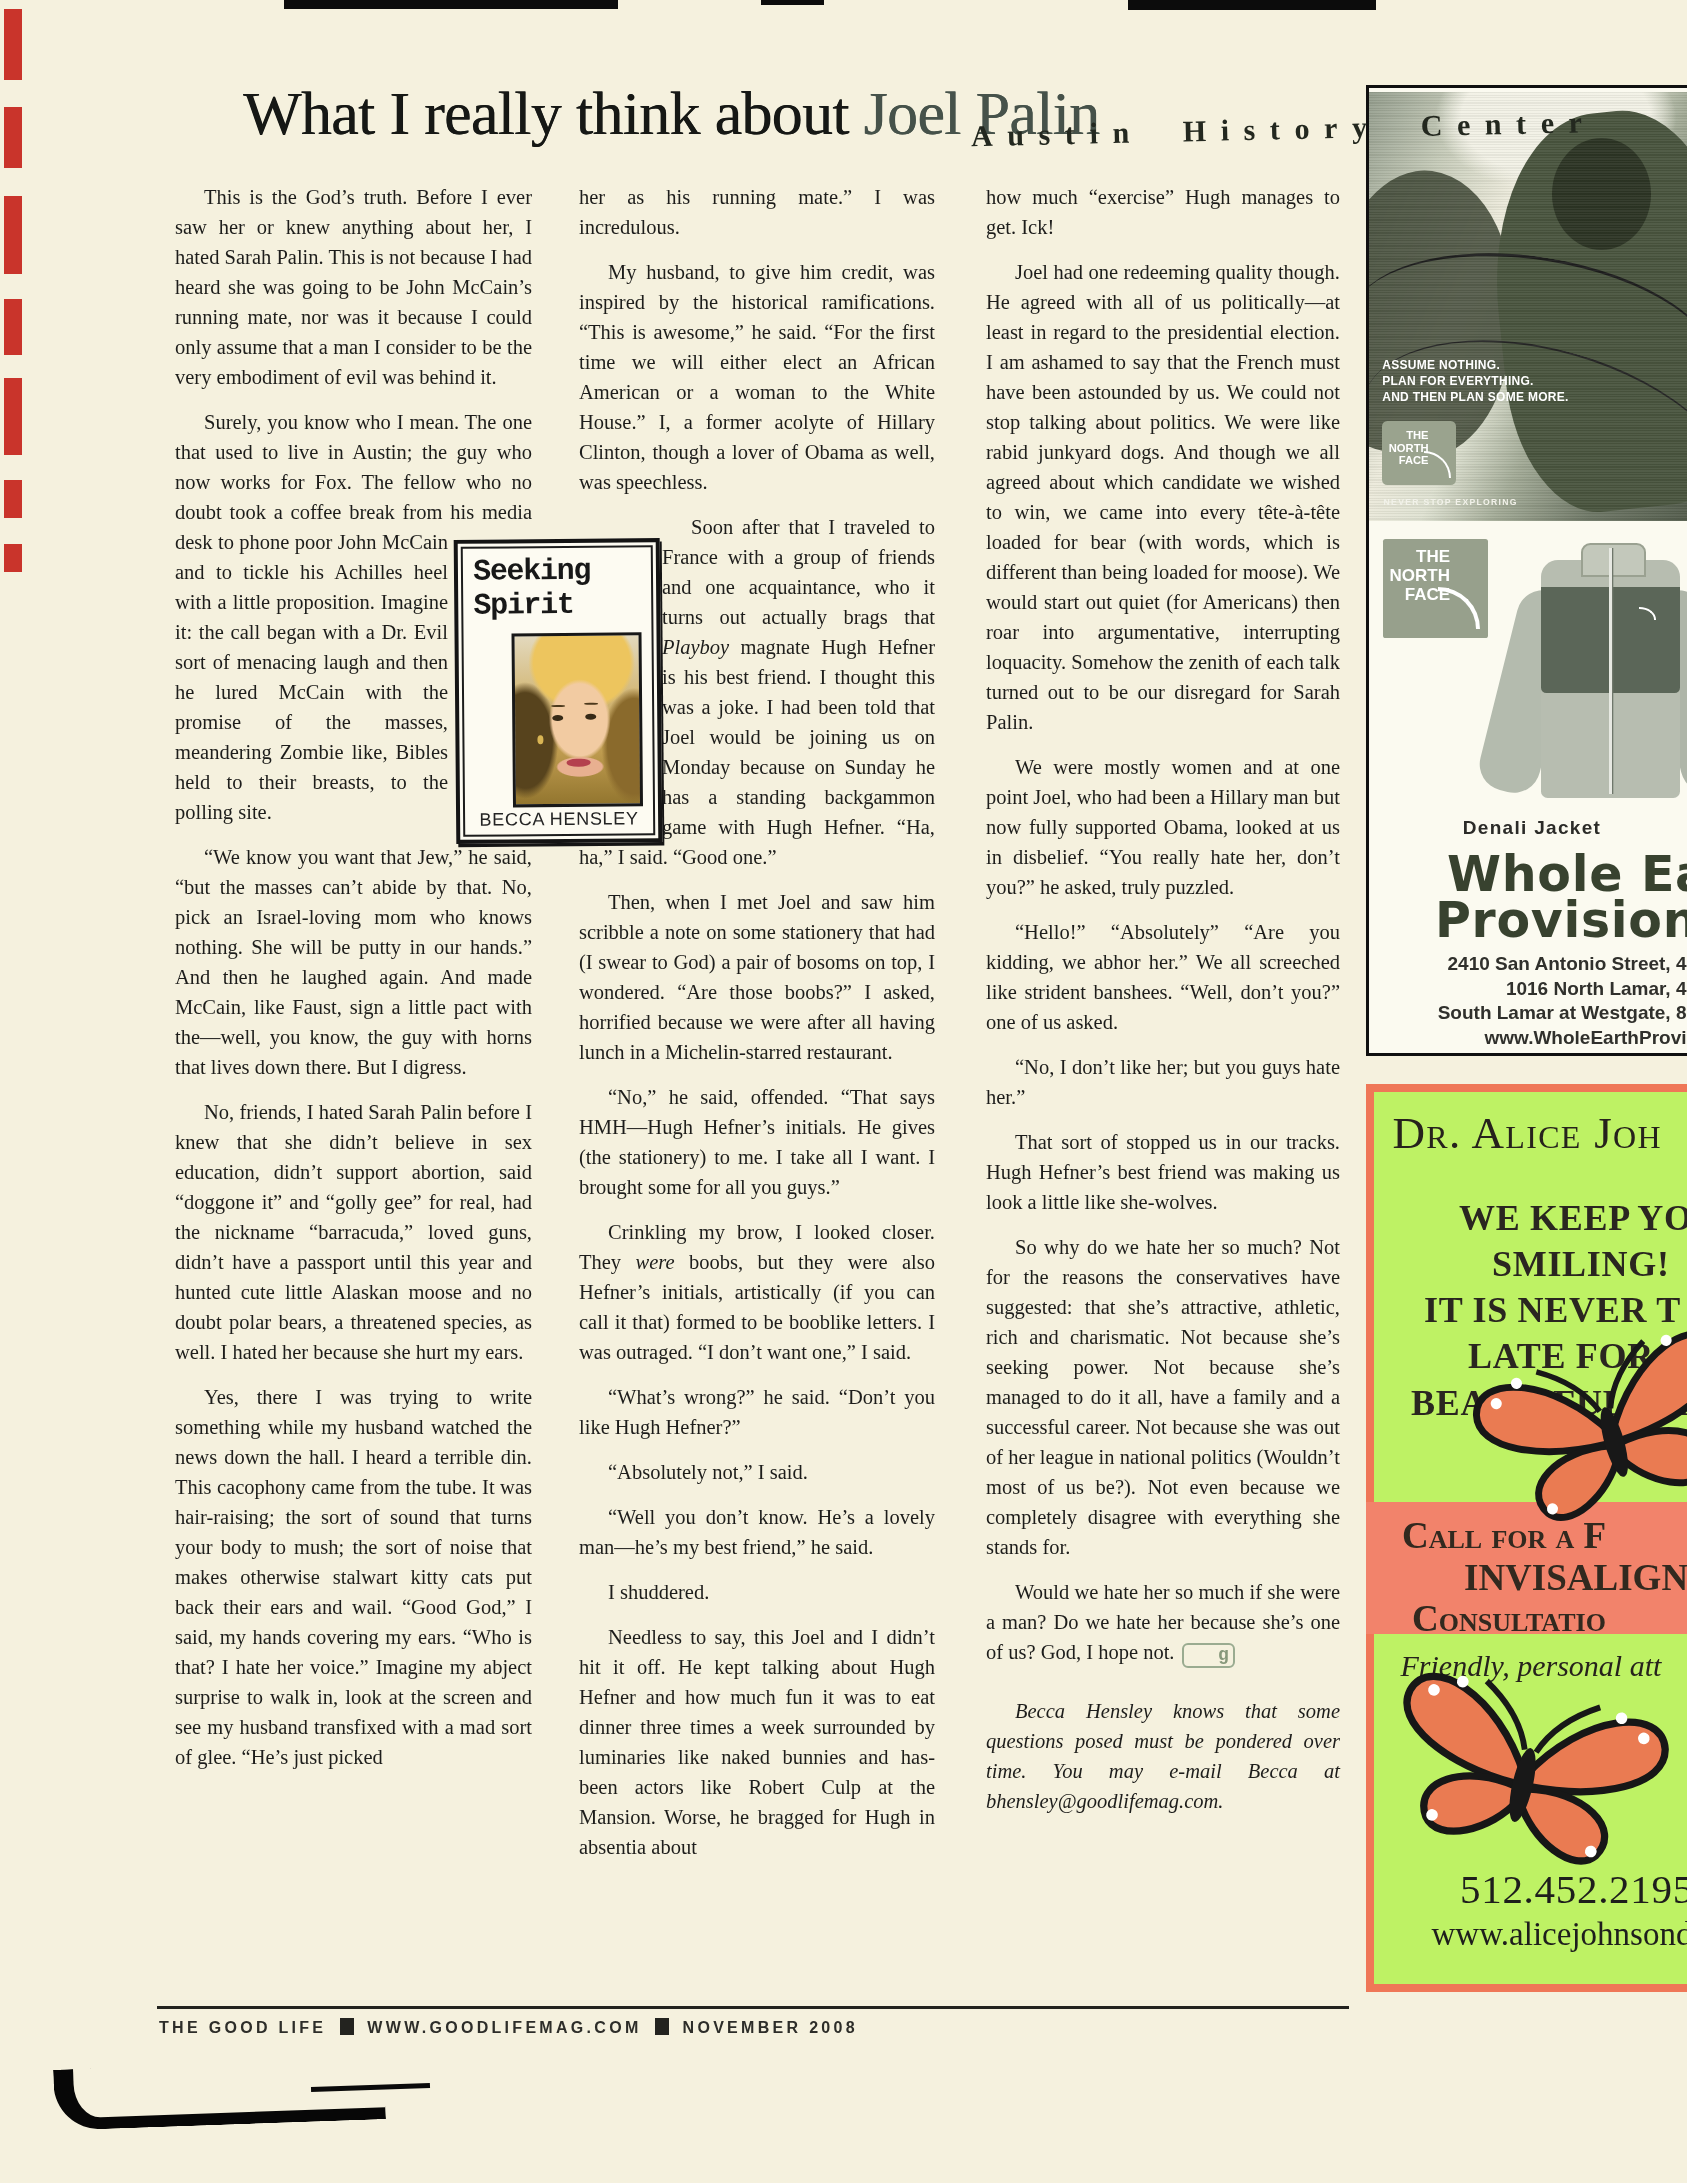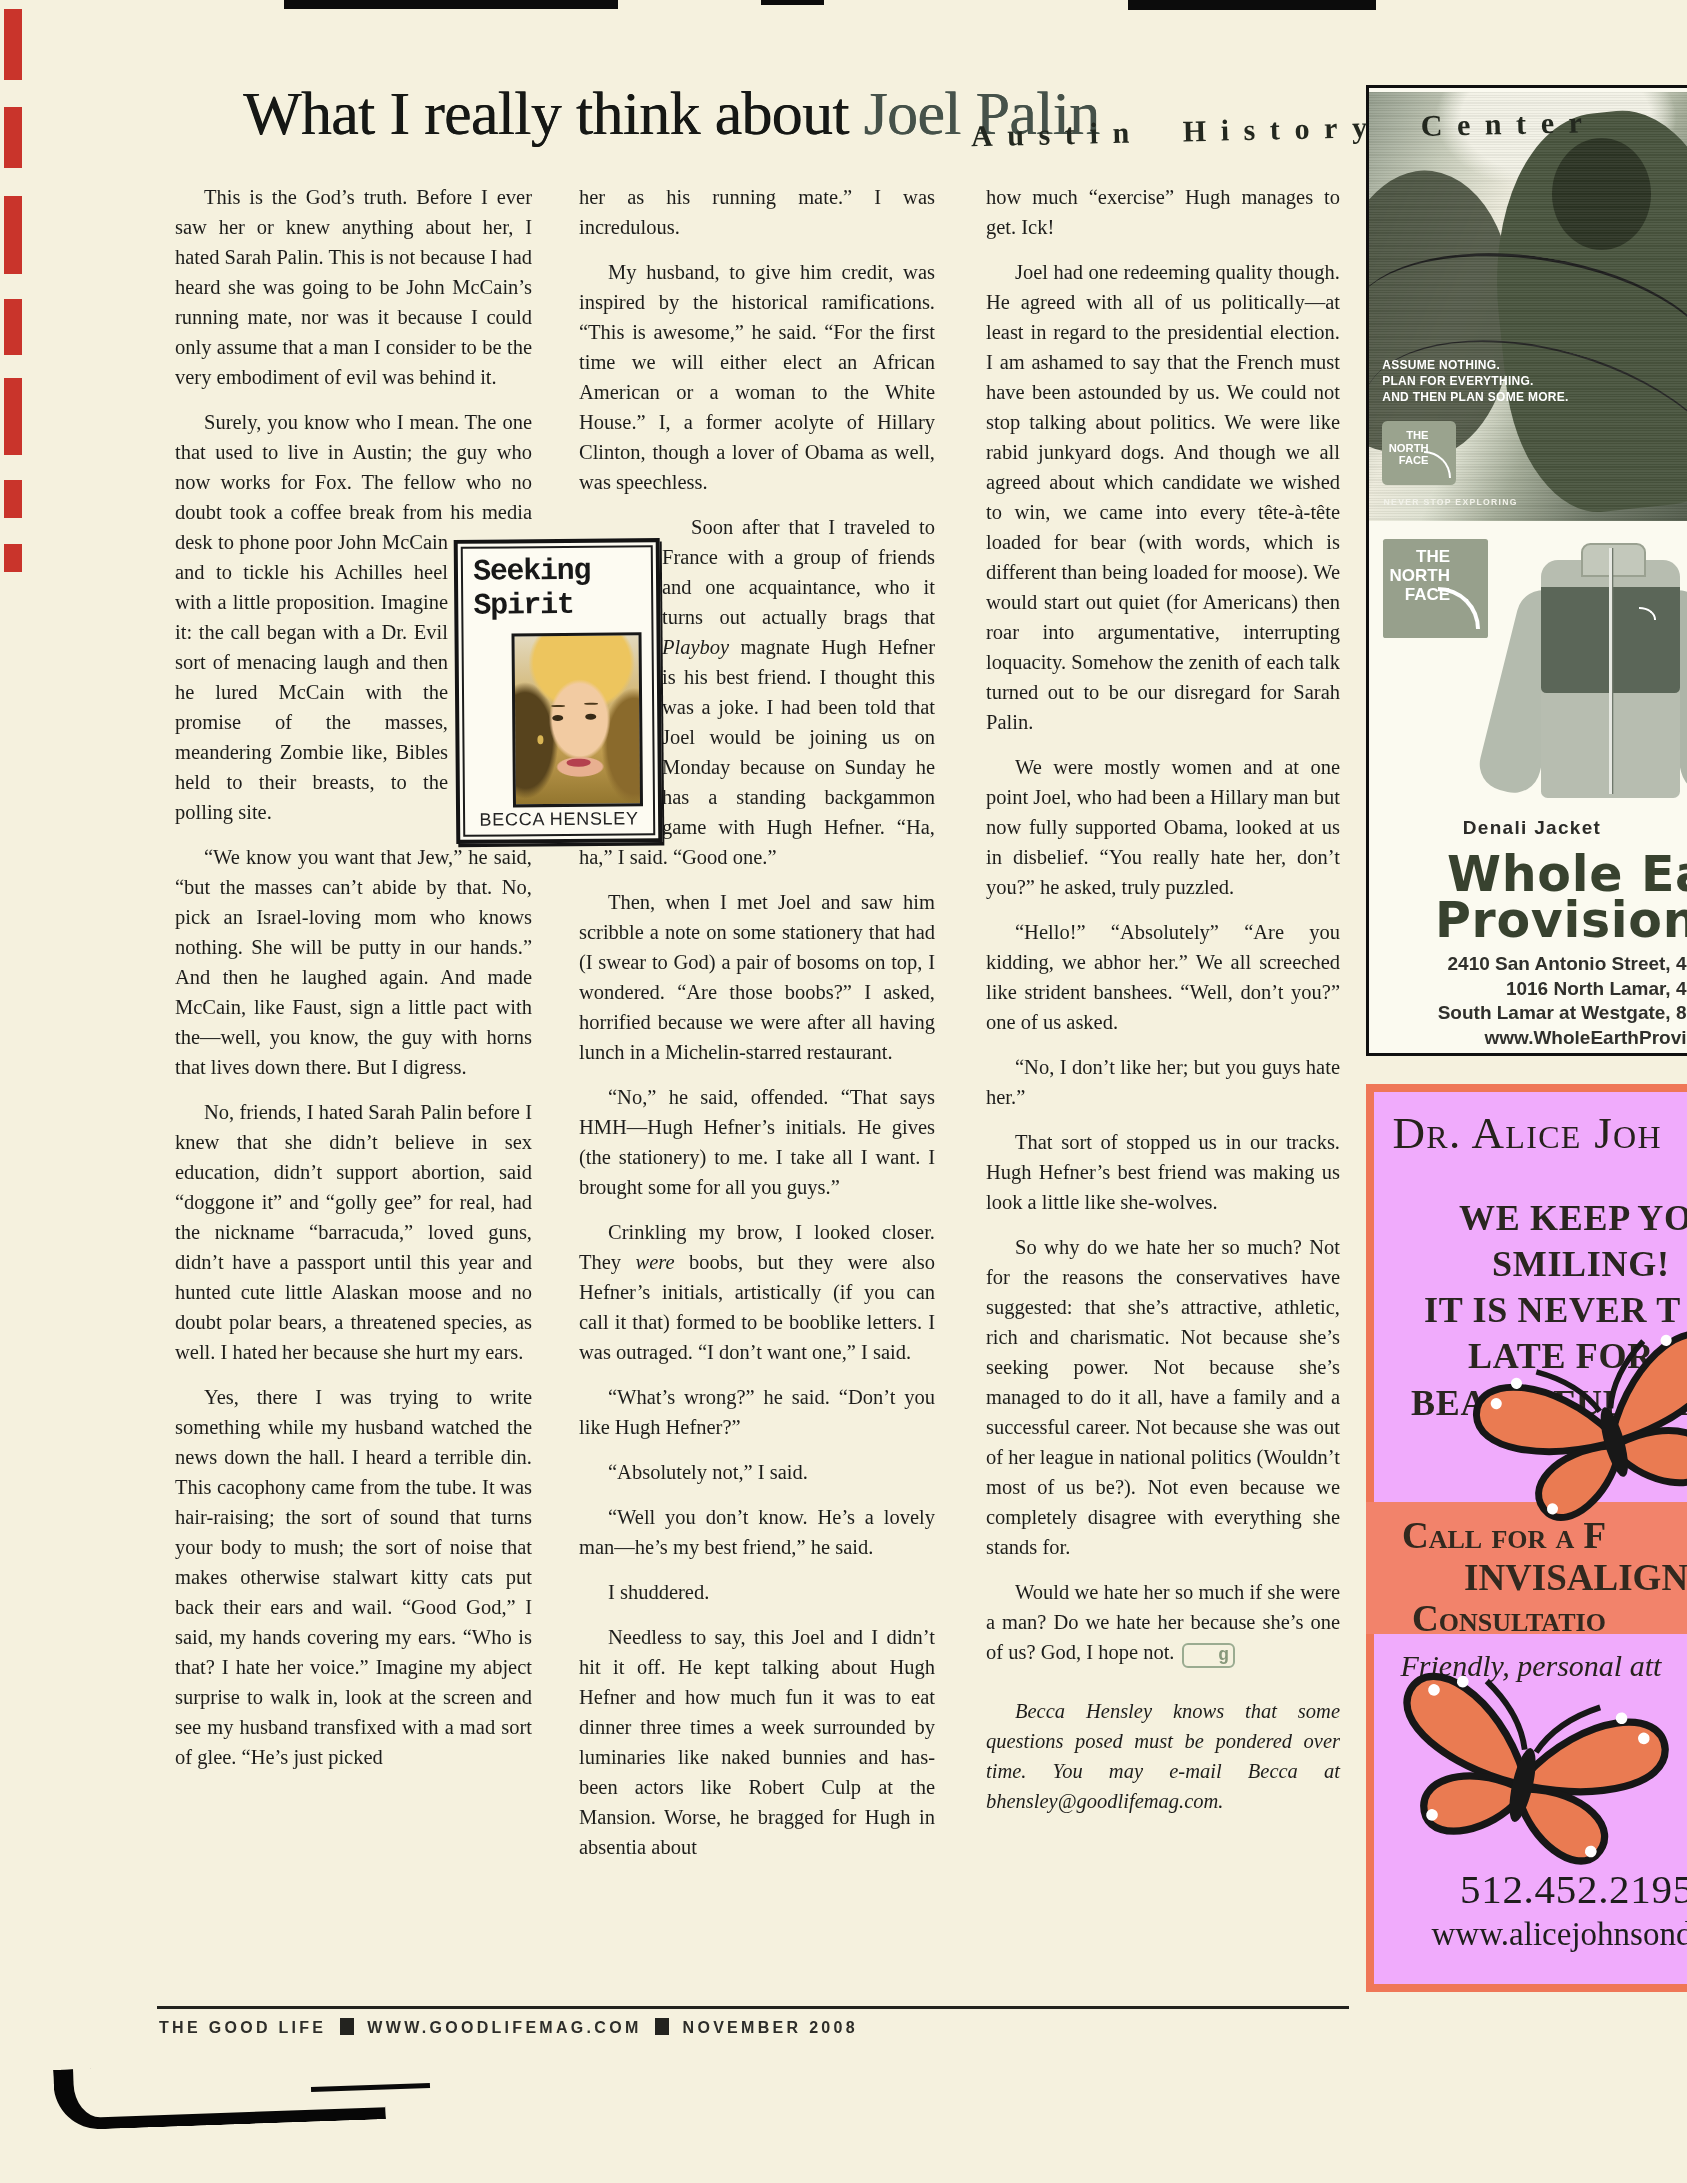--- a/index.html
+++ b/index.html
@@ -97,21 +97,21 @@
   .denali{position:absolute;left:64px;top:729px;width:198px;text-align:center;
           font-family:"Liberation Sans",sans-serif;font-weight:700;font-size:19px;letter-spacing:1.3px;color:#2b2b28;}
   .we-name1{position:absolute;left:78px;top:762px;font-family:"DejaVu Sans",sans-serif;font-weight:800;
             font-size:49px;line-height:49px;color:#38422f;letter-spacing:0.7px;white-space:nowrap;}
   .we-name2{position:absolute;left:66px;top:808px;font-family:"DejaVu Sans",sans-serif;font-weight:800;
             font-size:49px;line-height:49px;color:#38422f;letter-spacing:0.7px;white-space:nowrap;}
   .we-addr{position:absolute;left:26.5px;top:864px;width:291px;text-align:right;
            font-family:"Liberation Sans",sans-serif;font-weight:700;font-size:19px;line-height:24.5px;color:#30302c;}
 
   
-  #dds-ad{position:absolute;left:1366px;top:1084px;width:322px;height:908px;background:#f0abfc;
+  #dds-ad{position:absolute;left:1366px;top:1084px;width:322px;height:908px;background:#bef264;
           border:8px solid #ef7757;border-right:none;box-sizing:border-box;}
   .dds-name{position:absolute;left:18.5px;top:14.6px;font-size:45px;color:#26221c;white-space:nowrap;
             font-variant-caps:small-caps;letter-spacing:1.3px;}
   .dds-line{position:absolute;font-size:36px;font-weight:600;color:#2a2620;white-space:nowrap;letter-spacing:0.7px;}
   .dds-band{position:absolute;left:-8px;top:410px;width:331px;height:132px;background:#f2836b;}
   .dds-cta{position:absolute;font-size:37px;font-weight:600;color:#32291f;white-space:nowrap;
            font-variant-caps:small-caps;z-index:4;}
   .dds-tag{position:absolute;left:26.5px;top:557px;font-size:30px;font-style:italic;color:#26221c;white-space:nowrap;}
   .dds-phone{position:absolute;left:86px;top:773px;font-size:41px;color:#1e1e1c;white-space:nowrap;letter-spacing:0.7px;}
   .dds-web{position:absolute;left:18.5px;top:824px;font-size:33px;color:#1e1e1c;white-space:nowrap;margin-left:39px;}

